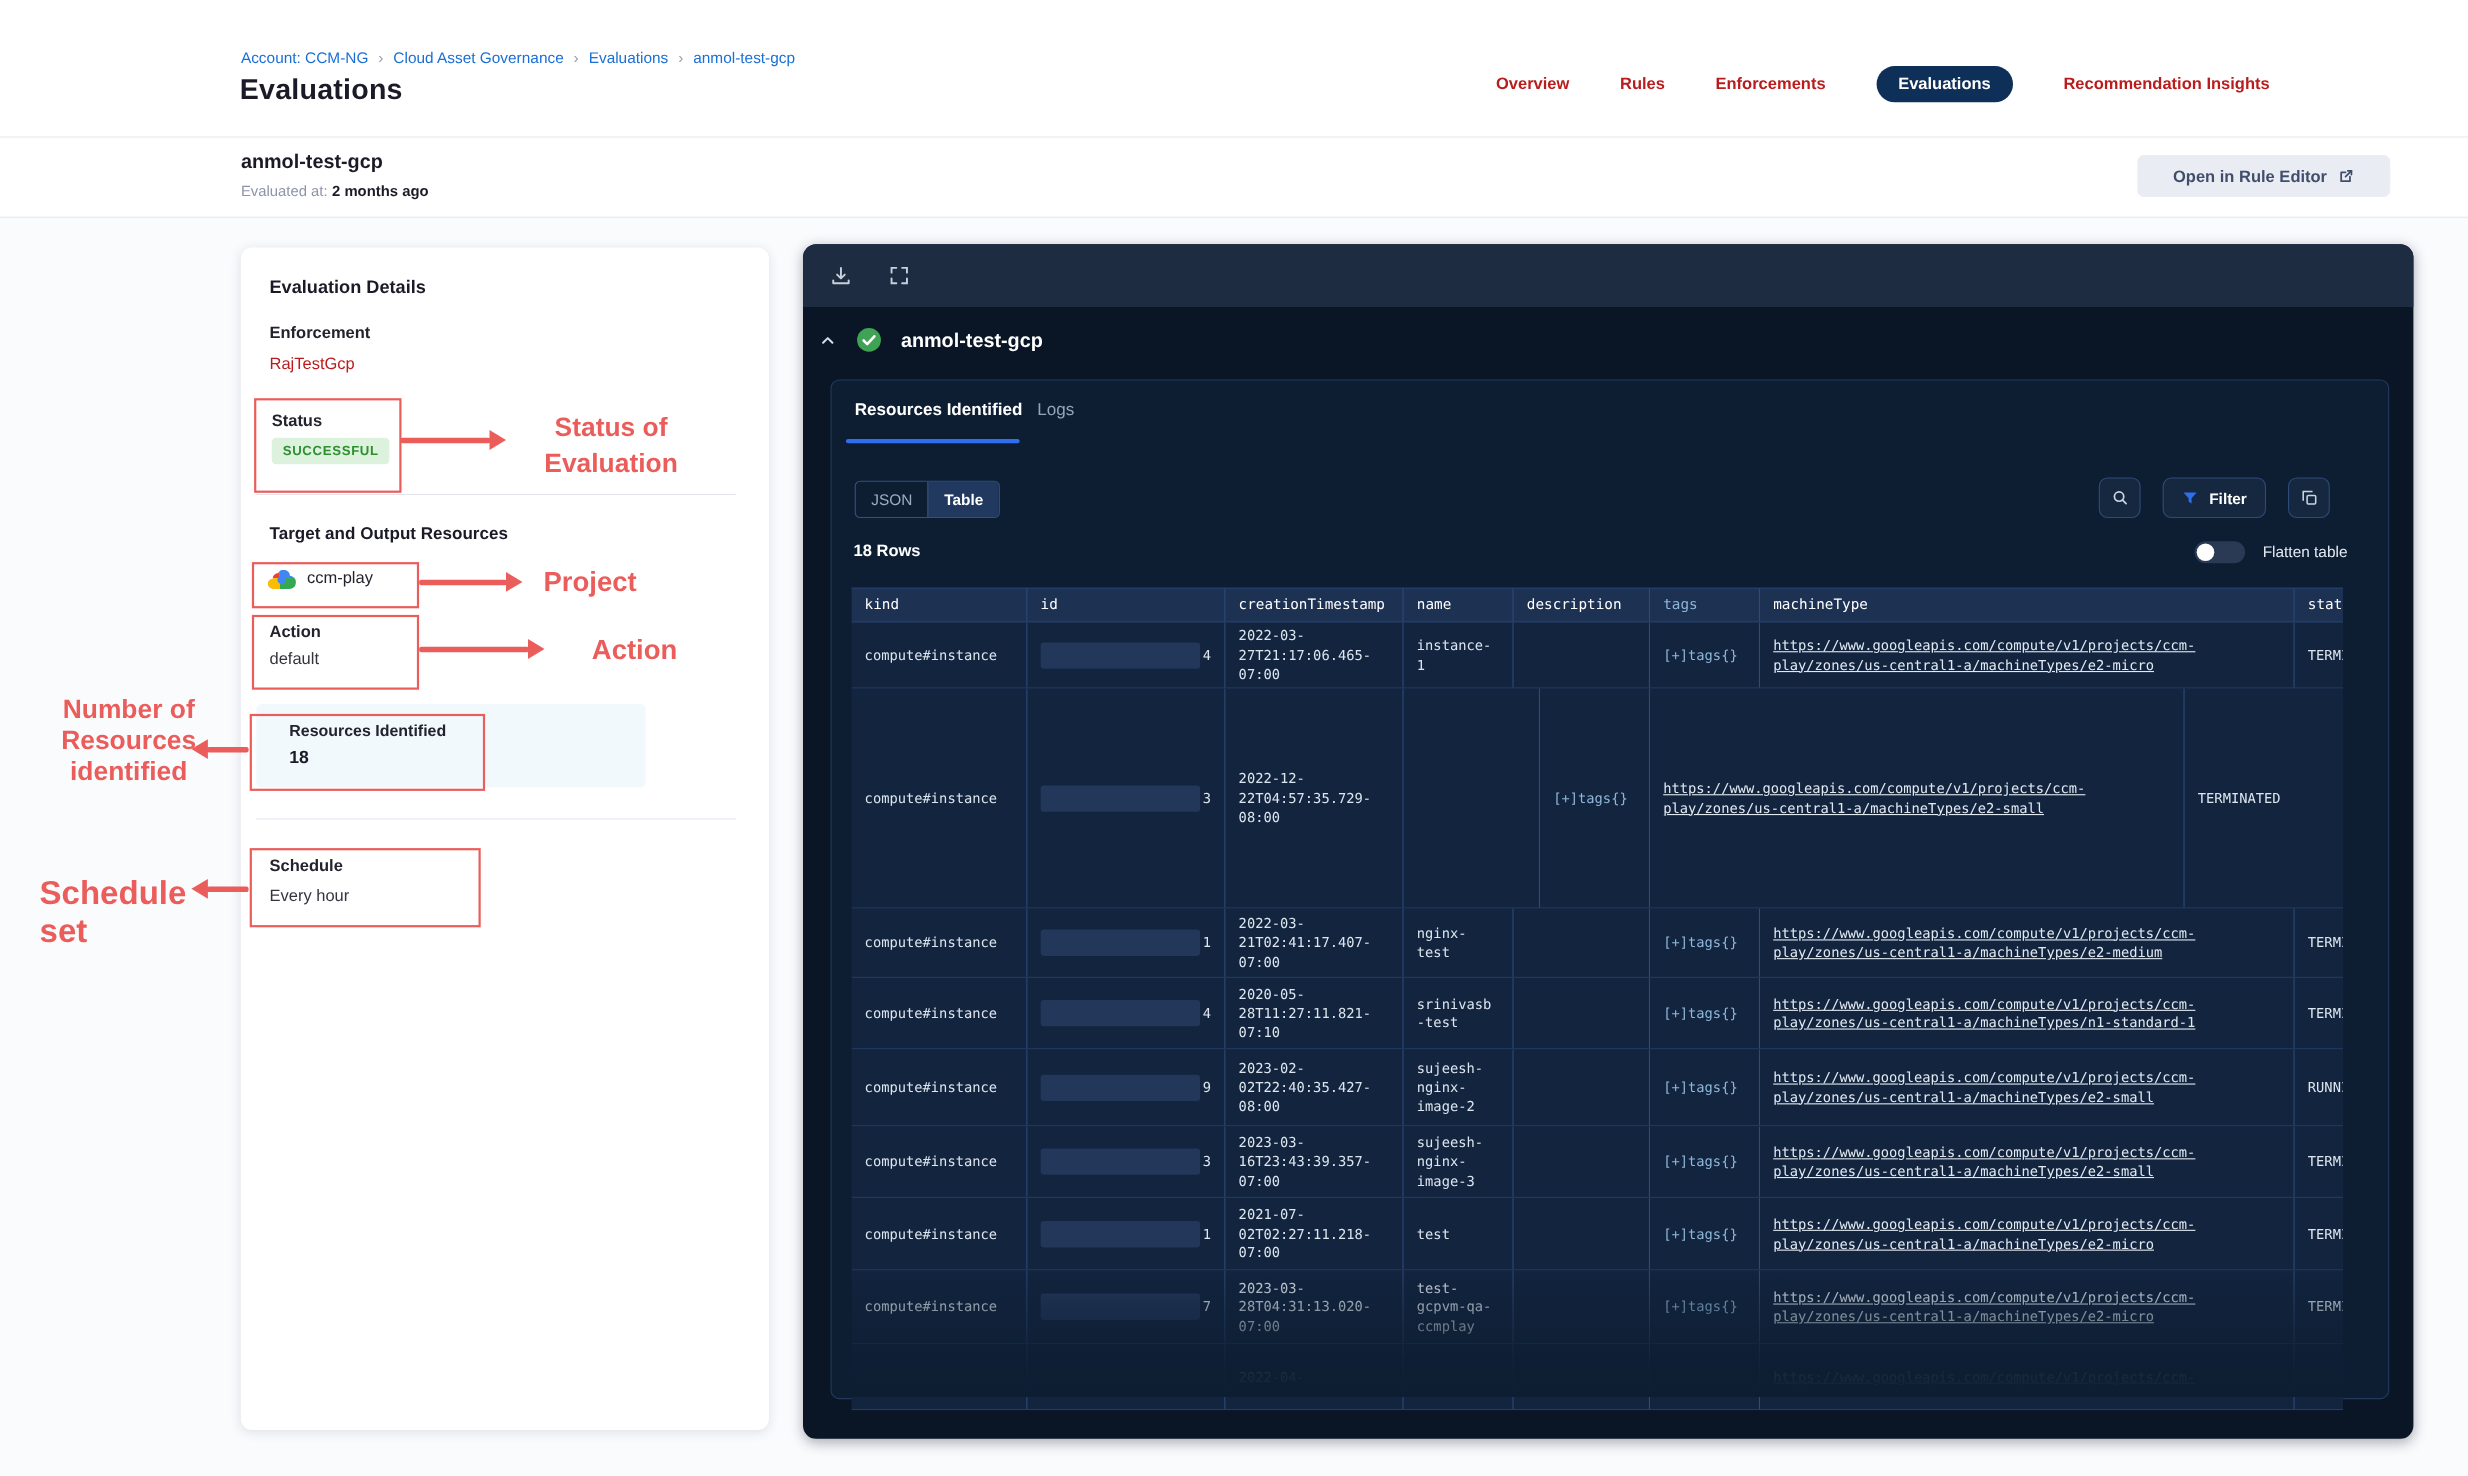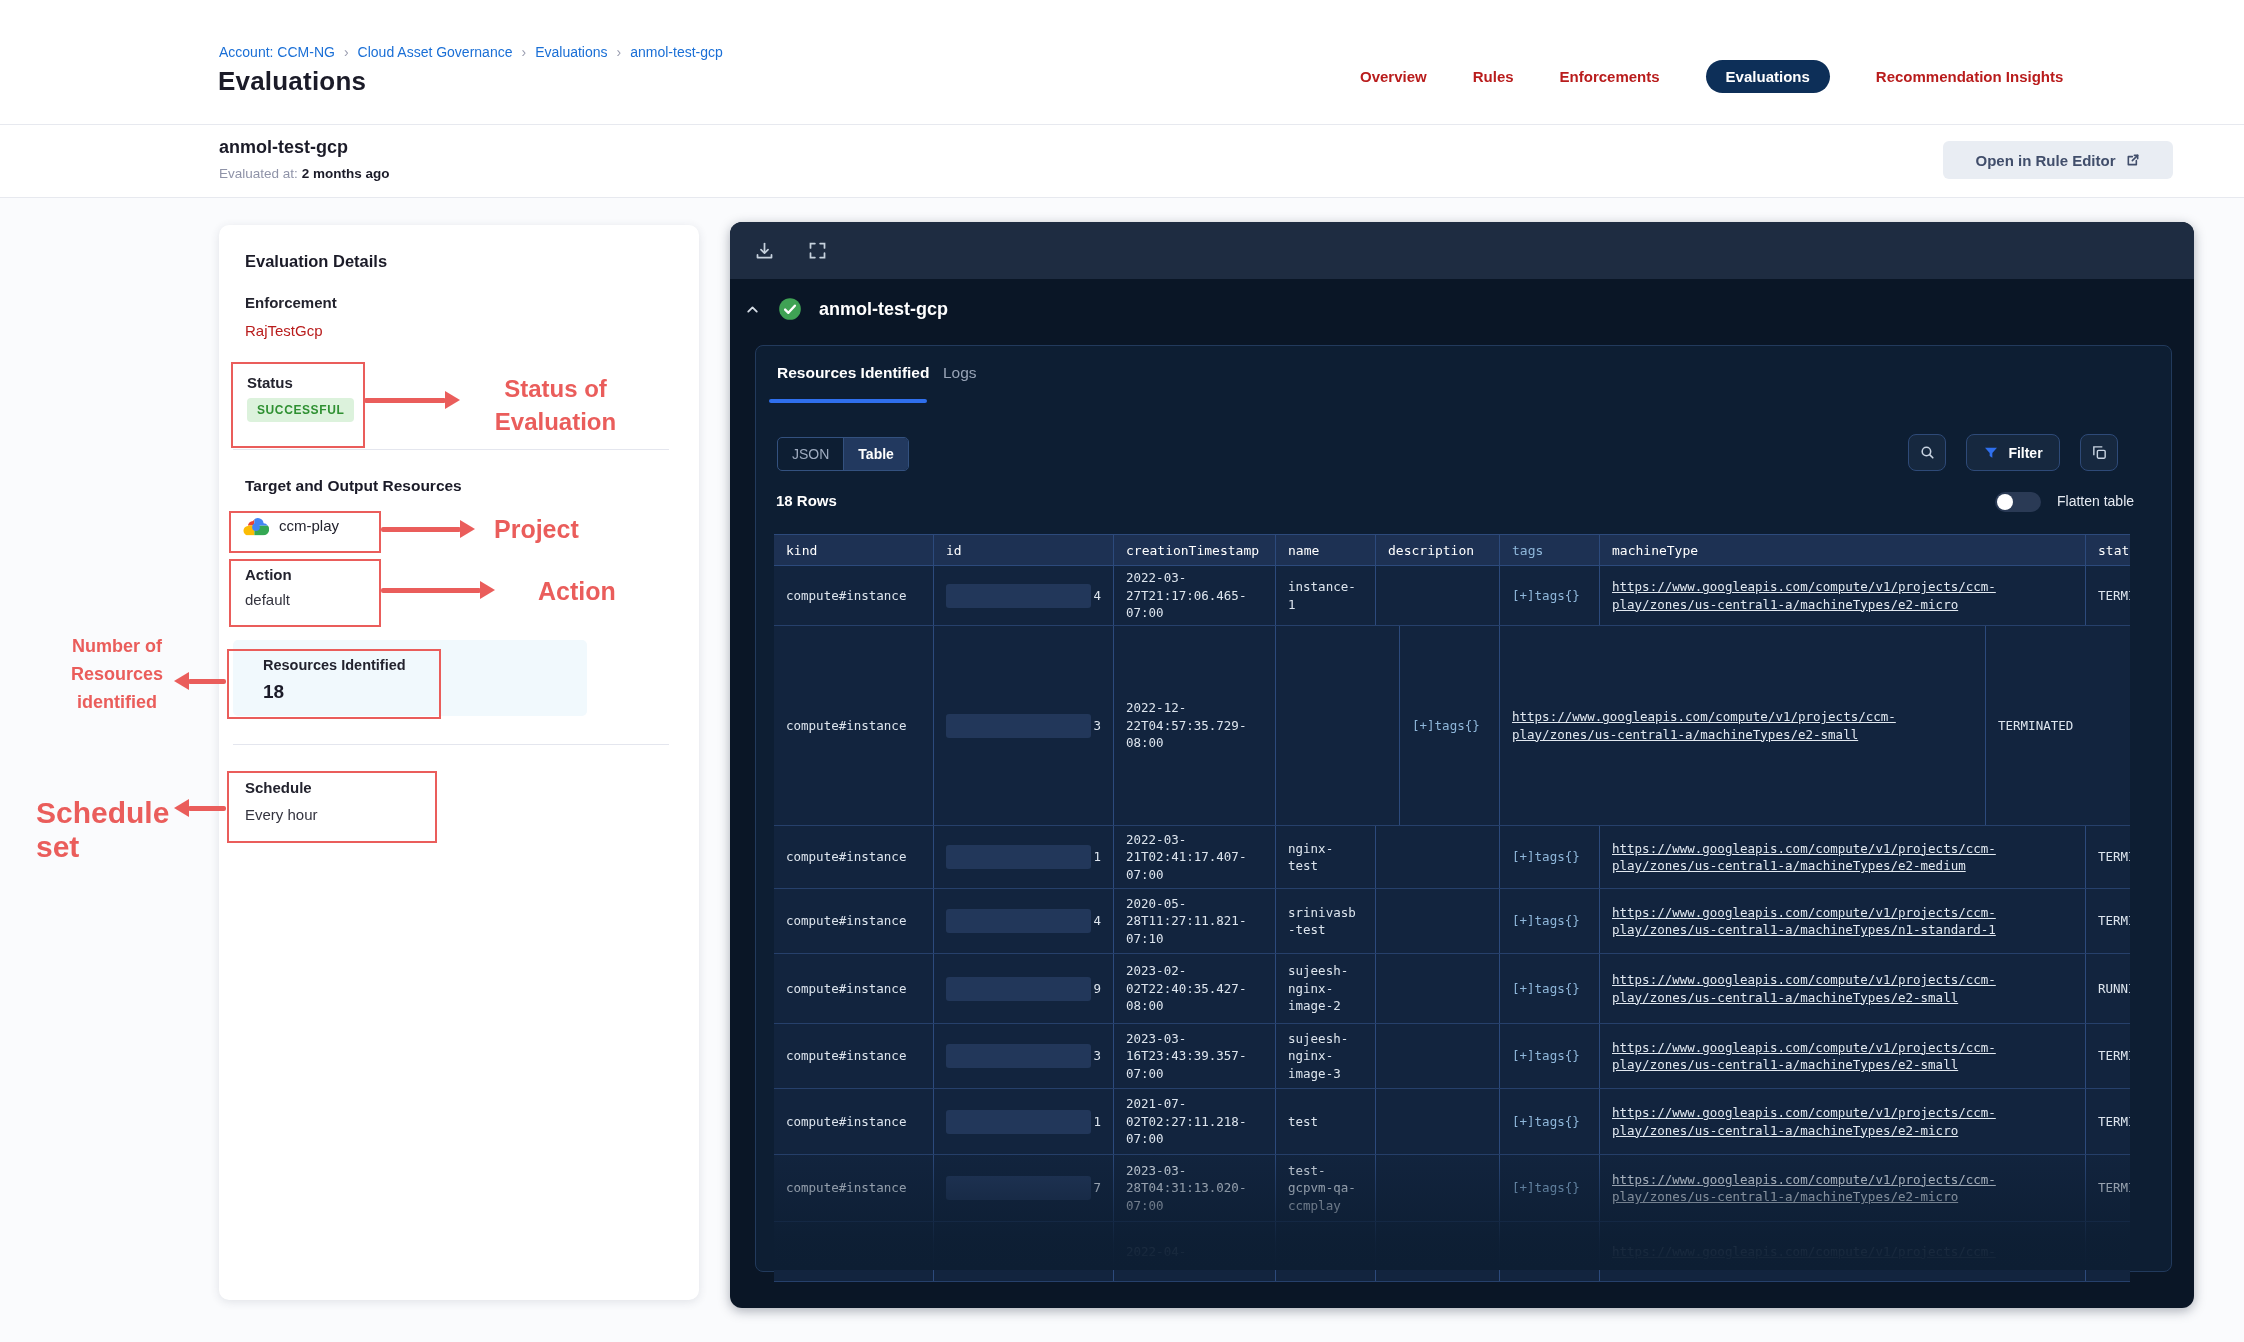--- a/index.html
+++ b/index.html
@@ -36,21 +36,21 @@
   .status-lbl{left:247px;top:374px;}
   .badge{left:247px;top:398px;background:#dcf2dc;color:#2f9032;font-size:12px;font-weight:700;letter-spacing:.6px;padding:5px 10px;border-radius:4px;}
   .card-div{height:1px;background:#e4e6ee;left:233px;width:436px;}
   .target-lbl{left:245px;top:477px;font-size:15.5px;font-weight:700;color:#1b1b28;}
   .gcp-row{left:243px;top:515px;display:flex;align-items:center;gap:10px;}
   .gcp-row .val{font-size:15px;color:#23232e;}
   .action-lbl{left:245px;top:566px;}
   .action-val{left:245px;top:591px;}
   .res-panel{left:233px;top:640px;width:354px;height:76px;background:#f1f9fd;border-radius:5px;}
   .res-lbl{left:263px;top:657px;font-size:14.5px;font-weight:600;color:#23232e;}
-  .res-val{left:263px;top:681px;font-size:19px;font-weight:700;color:#1b1b28;}
+  .res-val{left:263px;top:681px;font-size:16px;font-weight:700;color:#1b1b28;}
   .sch-lbl{left:245px;top:779px;}
   .sch-val{left:245px;top:806px;}
 
   
   .redbox{border:2.5px solid #ea5d5b;background:transparent;}
   .ann{color:#ea5d5b;font-weight:700;}
   .arr{position:absolute;background:#ea5d5b;height:5px;border-radius:2px;}
   .arr.right::after{content:"";position:absolute;right:-14px;top:-7px;width:0;height:0;border:9.5px solid transparent;border-right:0;border-left:15px solid #ea5d5b;}
   .arr.left::before{content:"";position:absolute;left:-14px;top:-7px;width:0;height:0;border:9.5px solid transparent;border-left:0;border-right:15px solid #ea5d5b;}
 
@@ -183,21 +183,21 @@
   <div class="abs lbl action-lbl">Action</div>
   <div class="abs val action-val">default</div>
   <div class="arr right" style="left:381px;top:588px;width:100px;"></div>
   <div class="abs ann" style="left:538px;top:577px;font-size:25px;">Action</div>
 
   <div class="abs res-panel"></div>
   <div class="abs redbox" style="left:227px;top:649px;width:210px;height:66px;"></div>
   <div class="abs res-lbl">Resources Identified</div>
   <div class="abs res-val">18</div>
   <div class="arr left" style="left:188px;top:679px;width:38px;"></div>
-  <div class="abs ann" style="left:42px;top:632px;width:150px;text-align:center;font-size:18px;line-height:28px;">
+  <div class="abs ann" style="left:42px;top:632px;width:150px;text-align:center;font-size:24px;line-height:28px;">
     <div>Number of</div>
     <div>Resources</div>
     <div>identified</div>
   </div>
 
   <div class="abs card-div" style="top:744px;"></div>
 
   <div class="abs redbox" style="left:227px;top:771px;width:206px;height:68px;"></div>
   <div class="abs lbl sch-lbl">Schedule</div>
   <div class="abs val sch-val">Every hour</div>

